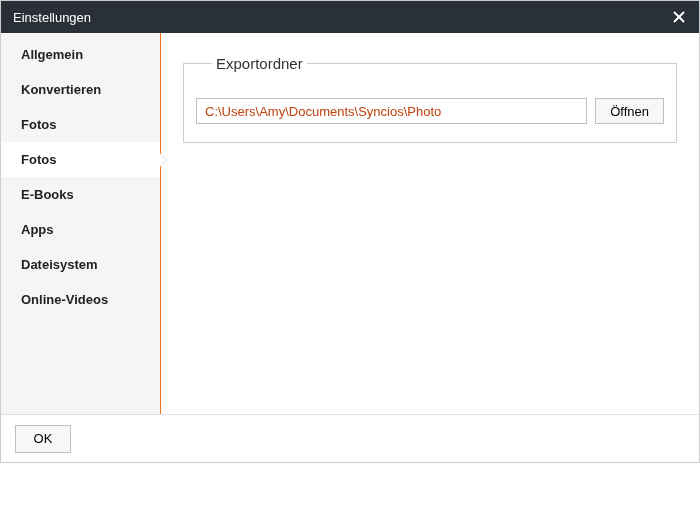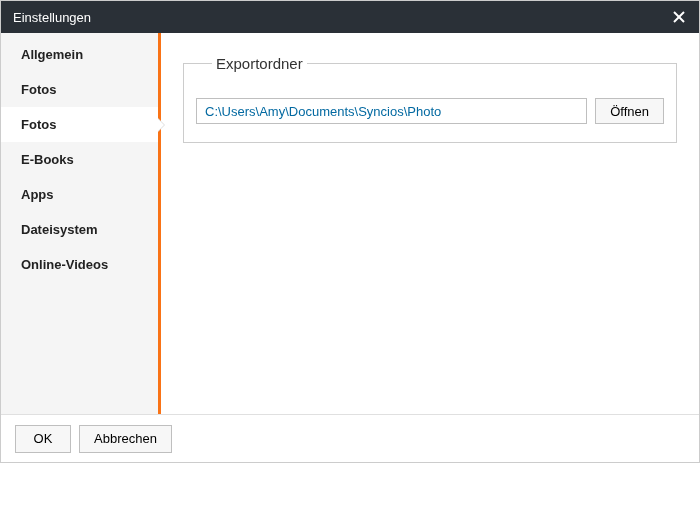--- a/index.html
+++ b/index.html
@@ -3,21 +3,21 @@
 <meta charset="utf-8">
 <style>
   * { box-sizing: border-box; margin: 0; padding: 0; }
   html, body { width: 700px; height: 530px; font-family: "Segoe UI", Arial, sans-serif; font-size: 13px; color: #222; background: #fff; }
   .window { width: 700px; height: 463px; display: flex; flex-direction: column; border: 1px solid #ccc; }
   .titlebar { background: #2a3037; color: #fff; height: 32px; display: flex; align-items: center; padding: 0 10px 0 12px; justify-content: space-between; }
   .titlebar .title { font-size: 13px; }
   .titlebar .close { cursor: pointer; width: 20px; height: 20px; display: flex; align-items: center; justify-content: center; }
   .titlebar .close svg { stroke: #fff; }
   .body { flex: 1; display: flex; overflow: hidden; background: #fff; }
-  .sidebar { width: 160px; background: #f5f5f5; border-right: 3px solid #f97316; padding-top: 4px; }
+  .sidebar { width: 160px; background: #f5f5f5; border-right: 1px solid #f97316; padding-top: 4px; }
   .sidebar .item { padding: 10px 20px; font-weight: 600; cursor: pointer; color: #222; position: relative; }
   .sidebar .item.active { background: #fff; }
   .sidebar .item.active::after {
     content: "";
     position: absolute;
     right: -7px;
     top: 50%;
     transform: translateY(-50%);
     width: 0; height: 0;
     border-top: 7px solid transparent;
@@ -33,55 +33,55 @@
     width: 0; height: 0;
     border-top: 6px solid transparent;
     border-bottom: 6px solid transparent;
     border-left: 6px solid #fff;
     z-index: 2;
   }
   .content { flex: 1; padding: 22px 22px 10px 22px; position: relative; }
   fieldset.group { border: 1px solid #ccc; padding: 26px 12px 18px 12px; position: relative; }
   fieldset.group legend { font-size: 15px; color: #333; padding: 0 4px; margin-left: 16px; }
   .row { display: flex; gap: 8px; align-items: center; }
-  .path-input { flex: 1; height: 26px; border: 1px solid #bfbfbf; padding: 0 8px; font-size: 13px; color: #0369a1; background: #fff; }
+  .path-input { flex: 1; height: 26px; border: 1px solid #bfbfbf; padding: 0 8px; font-size: 13px; color: #c2410c; background: #fff; }
   .btn { height: 26px; border: 1px solid #bfbfbf; background: #f7f7f7; padding: 0 14px; font-size: 13px; cursor: pointer; }
   .footer { height: 48px; border-top: 1px solid #e0e0e0; display: flex; justify-content: flex-start; align-items: center; gap: 8px; padding: 0 14px; background: #fff; }
   .footer .btn { min-width: 56px; height: 28px; }
 </style>
 </head>
 <body>
 
 <div class="window">
   <div class="titlebar">
     <span class="title">Einstellungen</span>
     <span class="close">
       <svg width="14" height="14" viewBox="0 0 14 14">
           <line x1="2" y1="2" x2="12" y2="12" stroke-width="2"></line>
           <line x1="12" y1="2" x2="2" y2="12" stroke-width="2"></line>
         </svg>
     </span>
   </div>
   <div class="body">
     <div class="sidebar">
       <div class="item"><span>Allgemein</span></div>
+      <div class="item"><span>Konvertieren</span></div>
       <div class="item"><span>Fotos</span></div>
       <div class="item active"><span>Fotos</span></div>
       <div class="item"><span>E-Books</span></div>
       <div class="item"><span>Apps</span></div>
       <div class="item"><span>Dateisystem</span></div>
       <div class="item"><span>Online-Videos</span></div>
     </div>
     <div class="content">
       <fieldset class="group">
         <legend>Exportordner</legend>
         <div class="row">
           <input class="path-input" type="text" value="C:\Users\Amy\Documents\Syncios\Photo" style="">
           <button class="btn">Öffnen</button>
         </div>
       </fieldset>
     </div>
   </div>
   <div class="footer">
     <button class="btn">OK</button>
-    <button class="btn">Abbrechen</button>
   </div>
 </div>
 
 </body></html>

